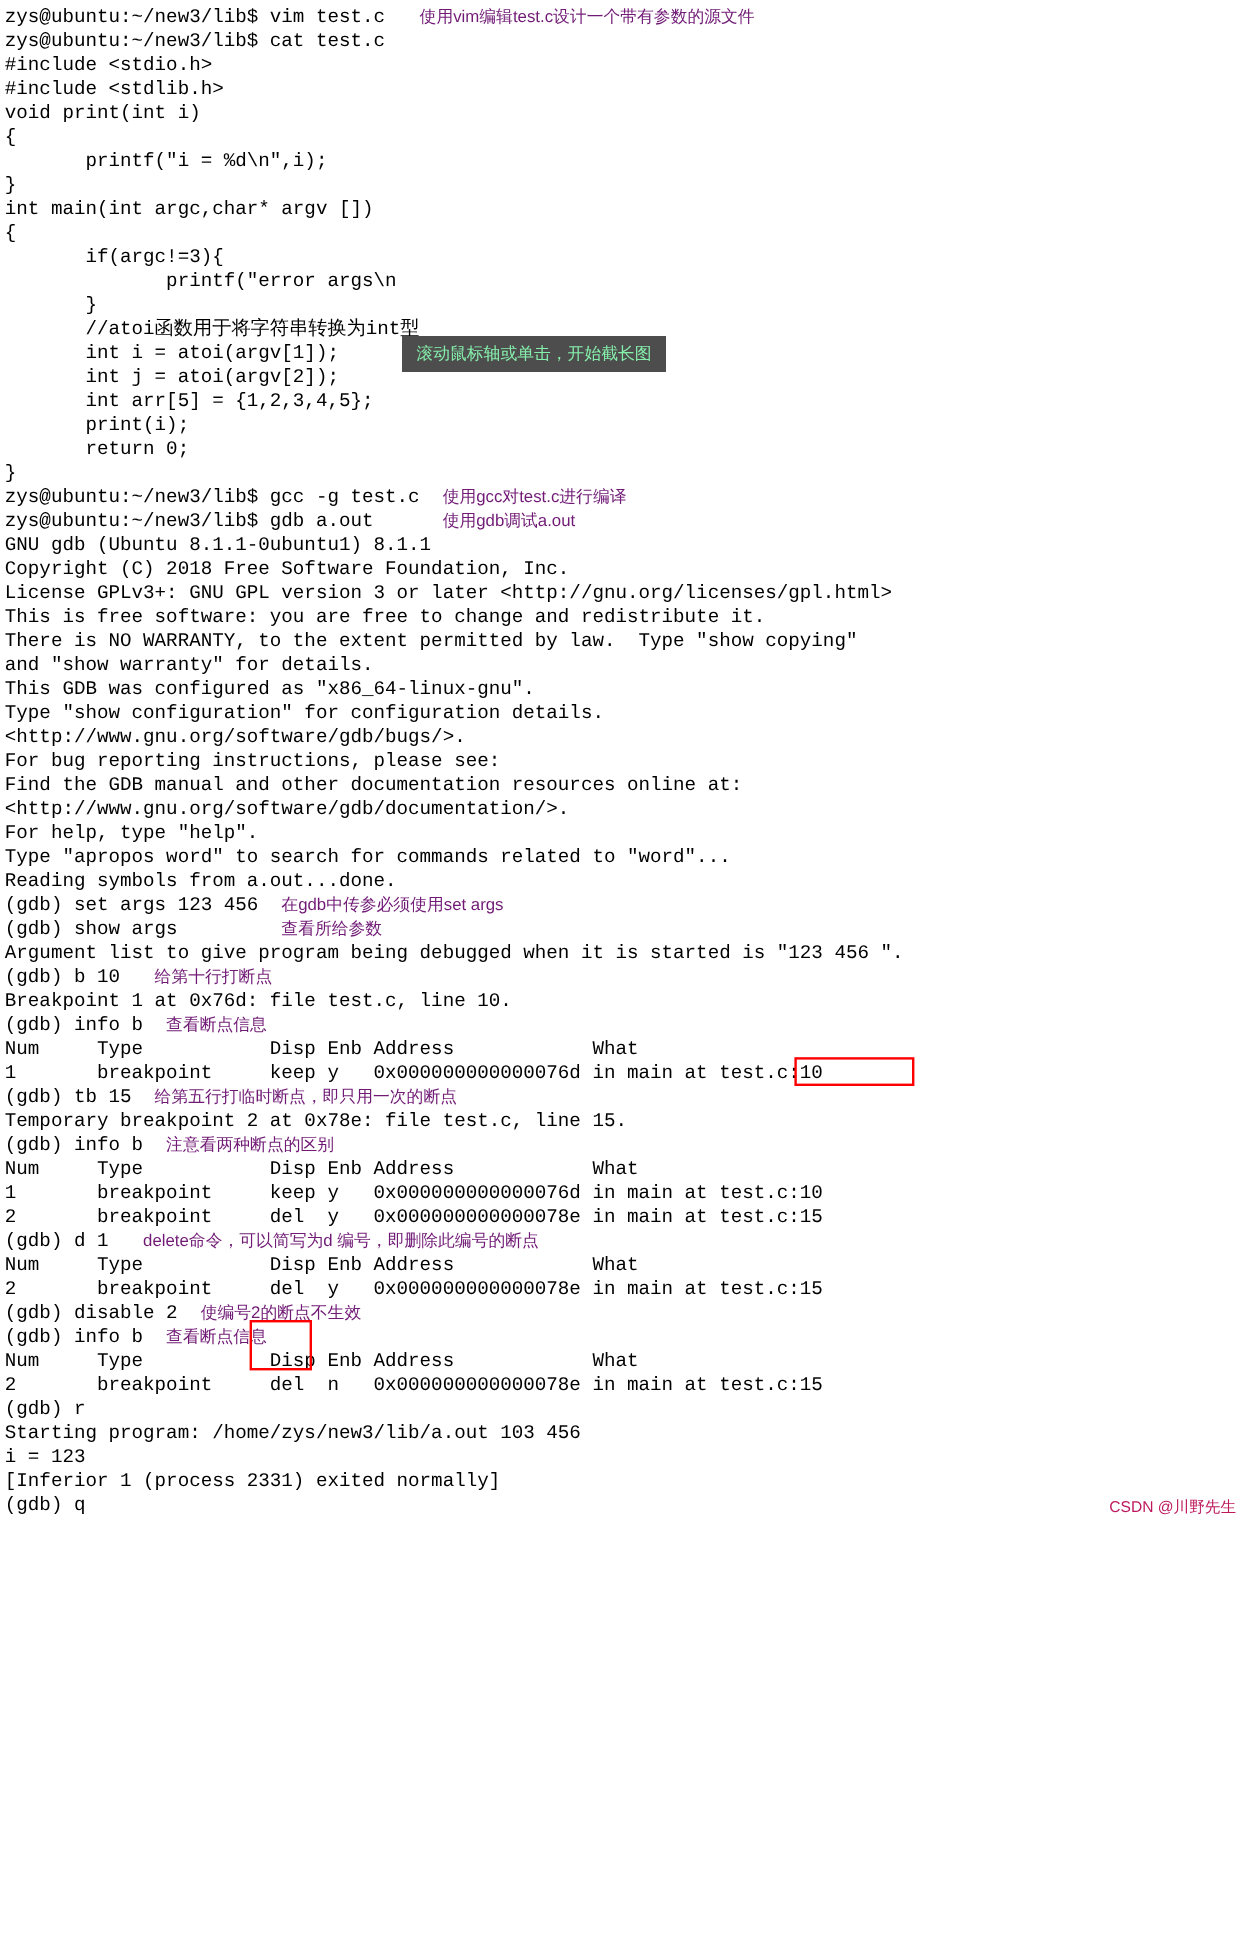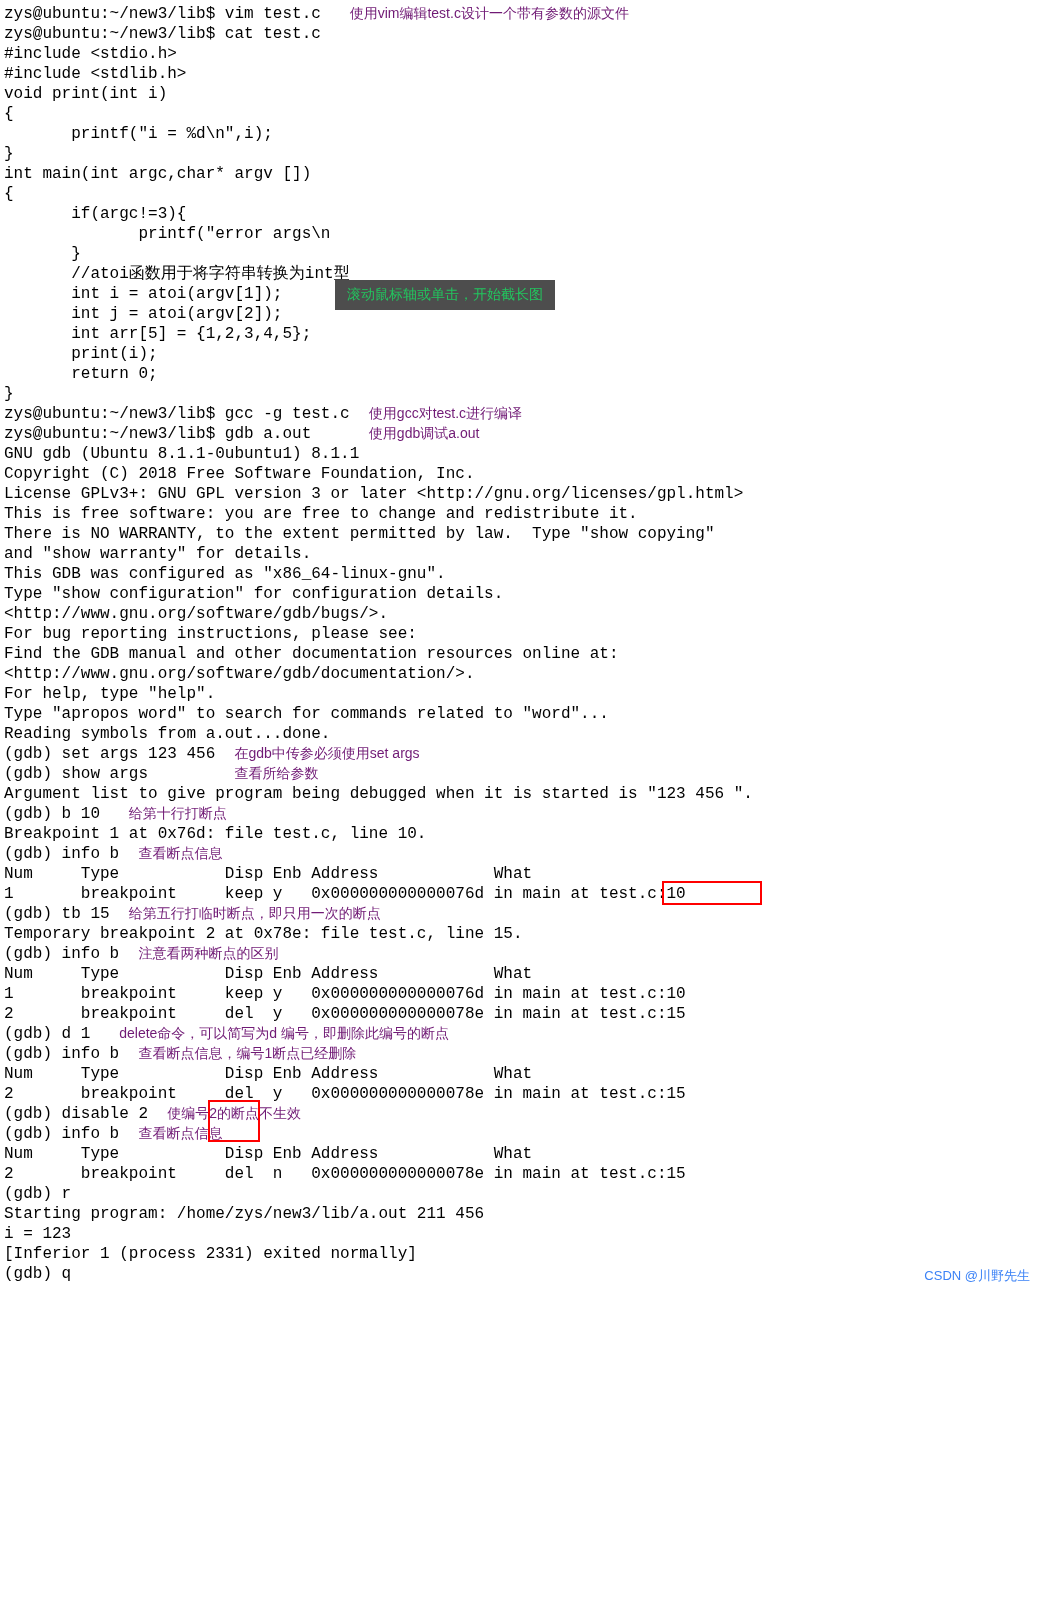--- a/index.html
+++ b/index.html
@@ -16,39 +16,39 @@
   }
   .line { white-space: pre; position: relative; }
   .anno {
     color: #701a75;
     font-family: "SimSun", "Microsoft YaHei", sans-serif;
     font-size: 14px;
   }
   .tooltip {
     position: absolute;
     background: #4d4d4d;
-    color: #22c55e;
+    color: #86efac;
     font-family: "Microsoft YaHei", sans-serif;
     font-size: 14px;
     padding: 6px 12px;
     left: 335px;
     top: 280px;
     z-index: 10;
   }
   .redbox {
     position: absolute;
     border: 2px solid #ff0000;
     box-sizing: border-box;
     pointer-events: none;
   }
   .watermark {
     position: absolute;
     right: 8px;
     bottom: 4px;
-    color: #3b82f6;
+    color: #be185d;
     font-family: "Microsoft YaHei", sans-serif;
     font-size: 13px;
   }
 </style>
 </head>
 <body>
 
 <div>
 <div class="line"><span>zys@ubuntu:~/new3/lib$ vim test.c   </span><span class="anno">使用vim编辑test.c设计一个带有参数的源文件</span></div>
 <div class="line">zys@ubuntu:~/new3/lib$ cat test.c</div>
@@ -100,29 +100,28 @@
 <div class="line">1       breakpoint     keep y   0x000000000000076d in main at test.c:10</div>
 <div class="line"><span>(gdb) tb 15  </span><span class="anno">给第五行打临时断点，即只用一次的断点</span></div>
 <div class="line">Temporary breakpoint 2 at 0x78e: file test.c, line 15.</div>
 <div class="line"><span>(gdb) info b  </span><span class="anno">注意看两种断点的区别</span></div>
 <div class="line">Num     Type           Disp Enb Address            What</div>
 <div class="line">1       breakpoint     keep y   0x000000000000076d in main at test.c:10</div>
 <div class="line">2       breakpoint     del  y   0x000000000000078e in main at test.c:15</div>
 <div class="line"></div>
 <div class="line"></div>
 <div class="line"><span>(gdb) d 1   </span><span class="anno">delete命令，可以简写为d 编号，即删除此编号的断点</span></div>
-<div class="line"><span>(gdb) info b  </span><span class="anno">查看断点信息，编号1断点已经删除</span></div>
 <div class="line">Num     Type           Disp Enb Address            What</div>
 <div class="line">2       breakpoint     del  y   0x000000000000078e in main at test.c:15</div>
 <div class="line"><span>(gdb) disable 2  </span><span class="anno">使编号2的断点不生效</span></div>
 <div class="line"><span>(gdb) info b  </span><span class="anno">查看断点信息</span></div>
 <div class="line">Num     Type           Disp Enb Address            What</div>
 <div class="line">2       breakpoint     del  n   0x000000000000078e in main at test.c:15</div>
 <div class="line">(gdb) r</div>
-<div class="line">Starting program: /home/zys/new3/lib/a.out 211 456</div>
+<div class="line">Starting program: /home/zys/new3/lib/a.out 103 456</div>
 <div class="line">i = 123</div>
 <div class="line">[Inferior 1 (process 2331) exited normally]</div>
 <div class="line">(gdb) q</div>
 </div>
 
 <div class="tooltip">滚动鼠标轴或单击，开始截长图</div>
 
 <div class="redbox" style="left:662px; top:881px; width:100px; height:24px;"></div>
 <div class="redbox" style="left:208px; top:1100px; width:52px; height:42px;"></div>
 <div class="redbox" style="left:256px; top:1318px; width:42px; height:24px;"></div>

